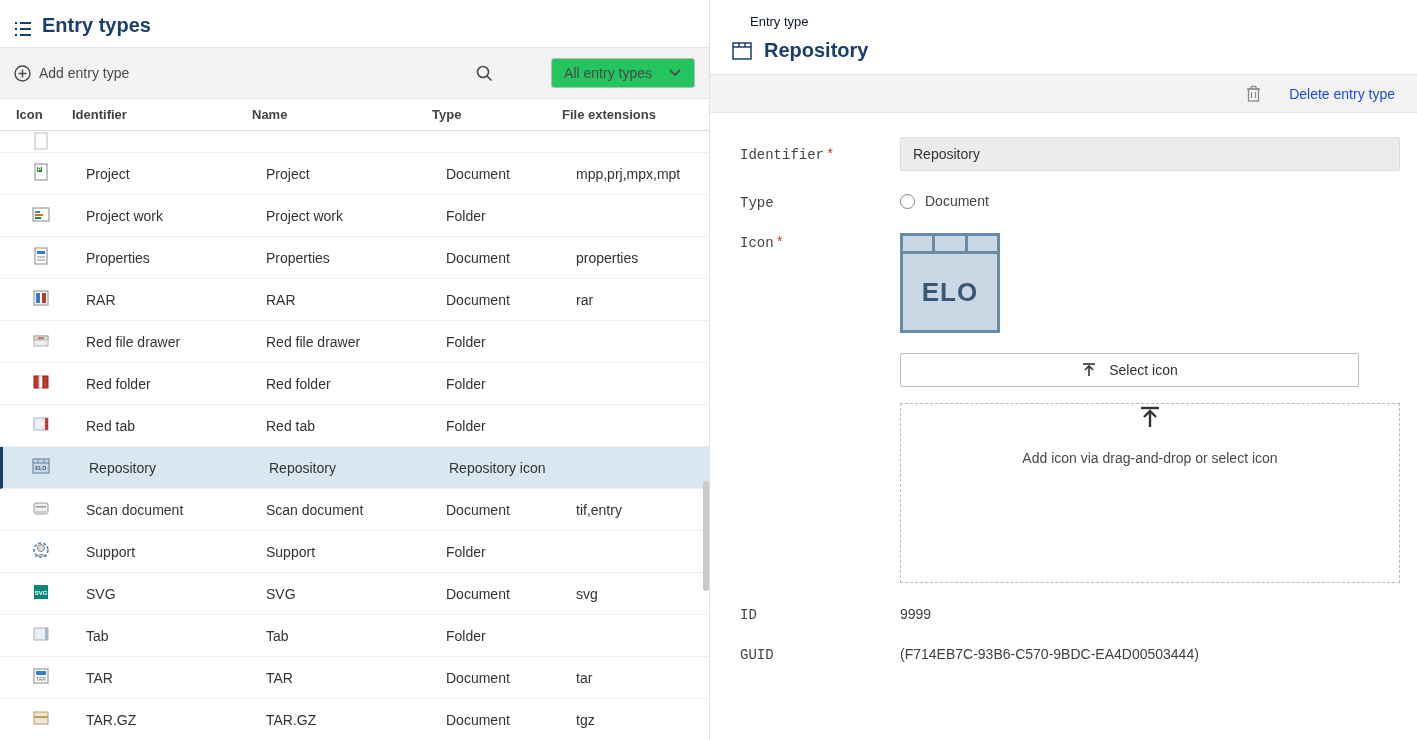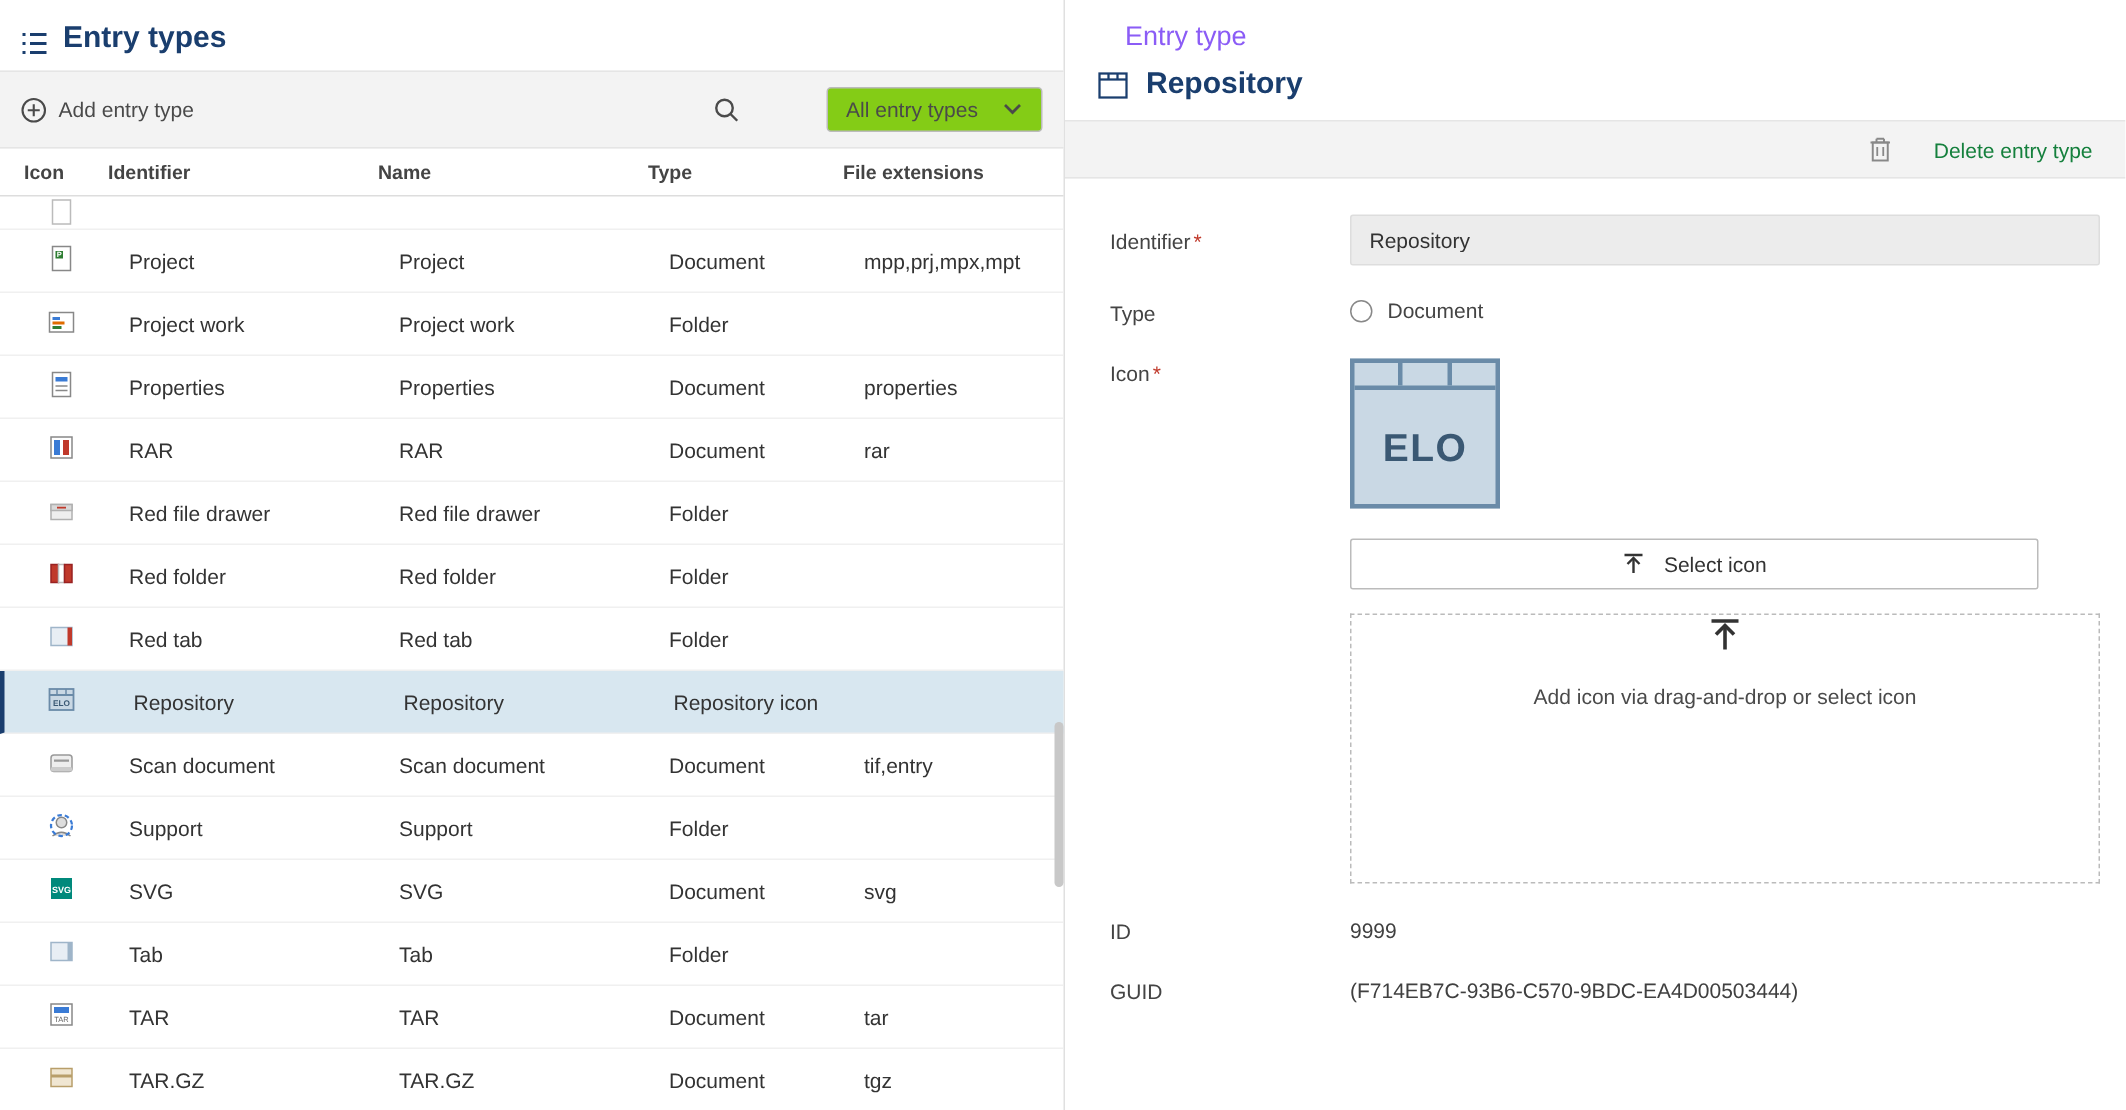--- a/index.html
+++ b/index.html
@@ -44,21 +44,21 @@
   .add-entry {
     display: flex;
     align-items: center;
     gap: 8px;
     color: #4a4a4a;
     cursor: pointer;
   }
   .toolbar-spacer { flex: 1; }
   .search-btn { cursor: pointer; color: #4a4a4a; padding: 4px; }
   .filter-select {
-    background: #84cc16;
+    background: #22c55e;
     border: 1px solid #bbb;
     border-radius: 3px;
     padding: 6px 12px;
     display: flex;
     align-items: center;
     gap: 16px;
     cursor: pointer;
     color: #4a4a4a;
     margin-left: 44px;
   }
@@ -115,22 +115,22 @@
   }
 
   
   .right-panel {
     flex: 1;
     display: flex;
     flex-direction: column;
   }
   .right-breadcrumb {
     padding: 14px 18px 6px 40px;
-    font-size: 18px;
-    color: #8b5cf6;
+    font-size: 13px;
+    color: #0f172a;
   }
   .right-title {
     padding: 4px 18px 12px 22px;
     display: flex;
     align-items: center;
     gap: 12px;
   }
   .right-title .title-text {
     color: #1a3e6e;
     font-size: 20px;
@@ -141,38 +141,39 @@
     border-top: 1px solid #e5e5e5;
     border-bottom: 1px solid #e5e5e5;
     padding: 10px 22px;
     display: flex;
     justify-content: flex-end;
   }
   .delete-btn {
     display: flex;
     align-items: flex-end;
     gap: 28px;
-    color: #15803d;
+    color: #1d4ed8;
     cursor: pointer;
   }
   .detail-body {
     padding: 24px 14px 24px 30px;
     overflow-y: auto;
     flex: 1;
   }
   .form-row {
     display: flex;
     margin-bottom: 22px;
     align-items: flex-start;
   }
   .form-row.align-center { align-items: center; }
   .form-label {
     width: 160px;
     color: #444;
     padding-top: 2px;
+    font-family: Liberation Mono, monospace;
   }
   .req { color: #c0392b; margin-left: 2px; }
   .form-control { flex: 1; }
   .text-input {
     width: 500px;
     background: #ececec;
     border: 1px solid #ddd;
     padding: 8px 12px;
     border-radius: 2px;
     color: #333;

